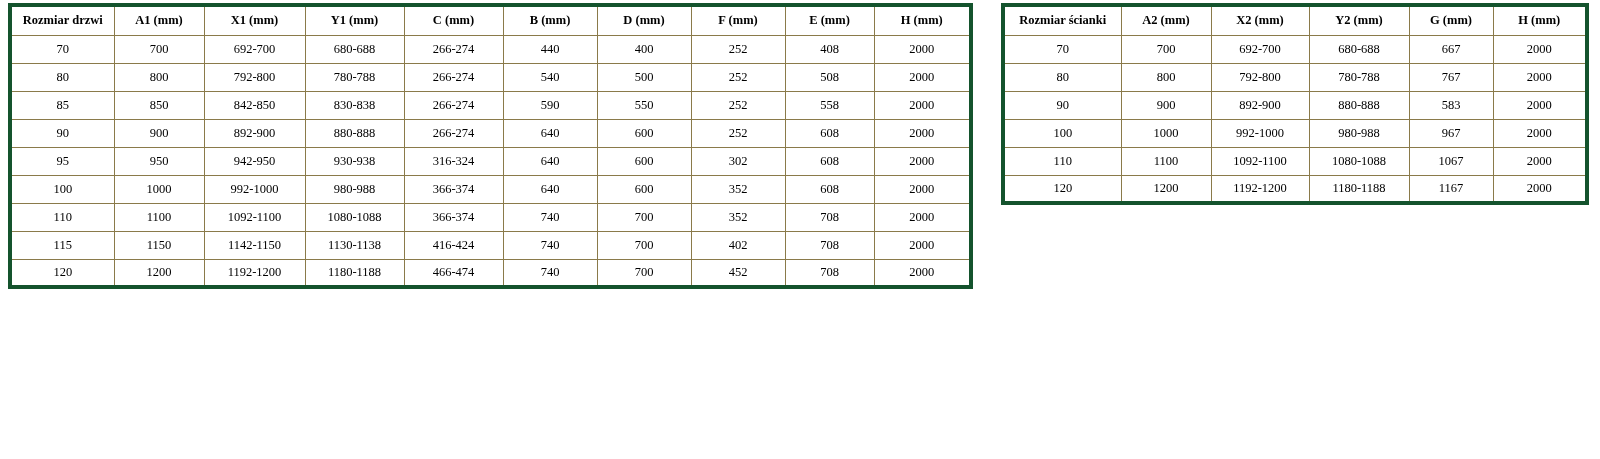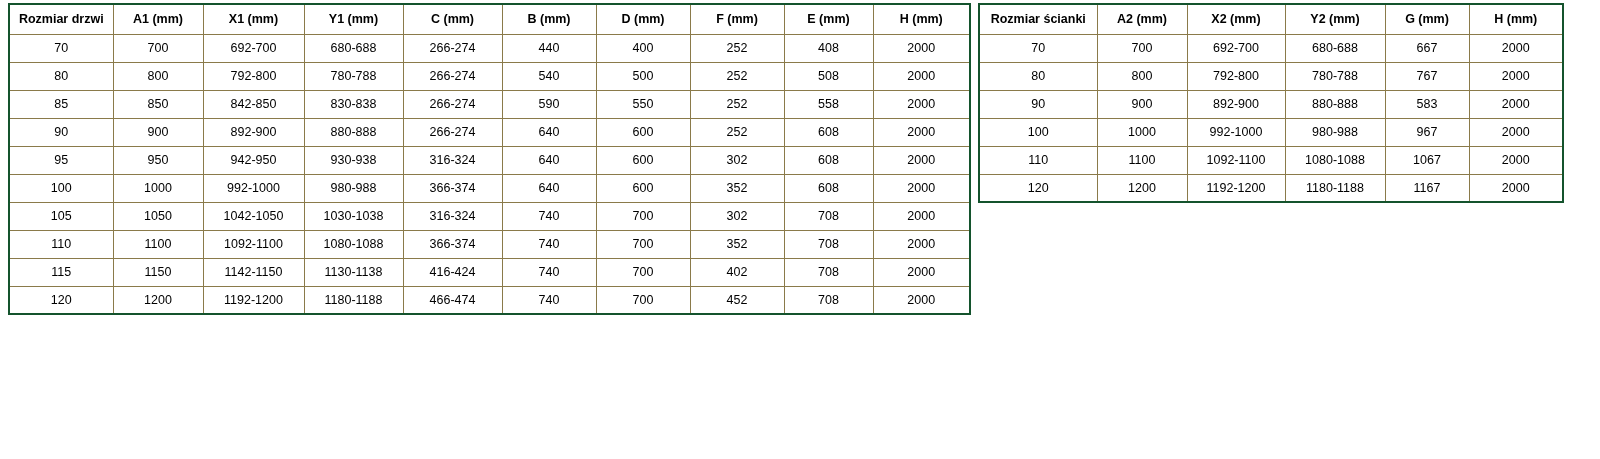--- a/index.html
+++ b/index.html
@@ -21,28 +21,29 @@
     height: 459px;
   }
   .table-wrap {
     position: absolute;
   }
   #doors-table-wrap {
     left: 8px;
     top: 3px;
   }
   #wall-table-wrap {
-    left: 978px;
+    left: 1001px;
     top: 3px;
     border-radius: 29px;
   }
   table.data-table {
     border-collapse: collapse;
     table-layout: fixed;
-    border: 2px solid #14532d;
+    border: 4px solid #14532d;
+    font-family: Liberation Serif, serif;
   }
   table.data-table td,
   table.data-table th {
     border: 1px solid #8a7a4a;
     text-align: center;
     vertical-align: middle;
     font-size: 12.5px;
     height: 28px;
     padding: 0 4px;
     white-space: nowrap;
@@ -173,32 +174,20 @@
             <td>992-1000</td>
             <td>980-988</td>
             <td>366-374</td>
             <td>640</td>
             <td>600</td>
             <td>352</td>
             <td>608</td>
             <td>2000</td>
           </tr>
           <tr>
-            <td>105</td>
-            <td>1050</td>
-            <td>1042-1050</td>
-            <td>1030-1038</td>
-            <td>316-324</td>
-            <td>740</td>
-            <td>700</td>
-            <td>302</td>
-            <td>708</td>
-            <td>2000</td>
-          </tr>
-          <tr>
             <td>110</td>
             <td>1100</td>
             <td>1092-1100</td>
             <td>1080-1088</td>
             <td>366-374</td>
             <td>740</td>
             <td>700</td>
             <td>352</td>
             <td>708</td>
             <td>2000</td>

